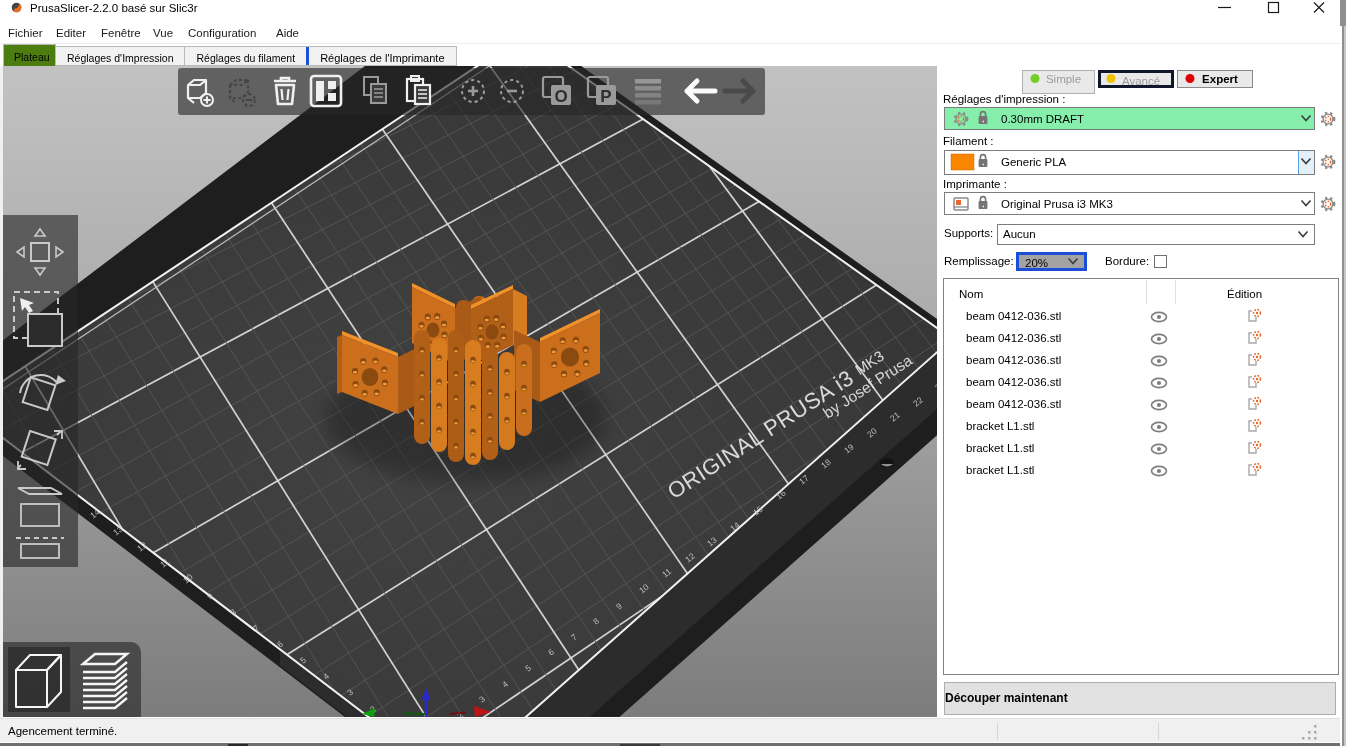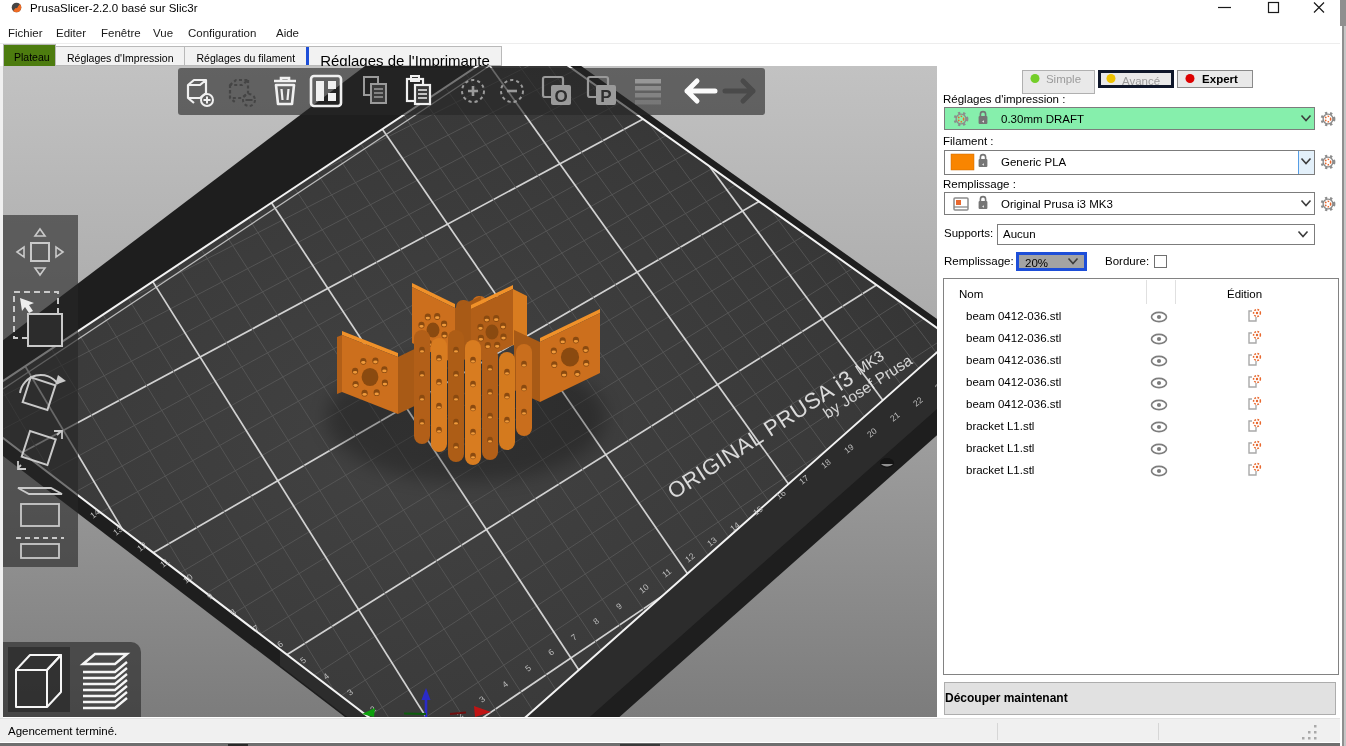--- a/index.html
+++ b/index.html
@@ -15,21 +15,21 @@
 <span class="ab" style="left:188px;top:5px">Configuration</span>
 <span class="ab" style="left:276px;top:5px">Aide</span>
 </div>
 <div class="ab" style="left:0;top:43px;width:1346px;border-top:1px solid #ededed"></div>
 
 <div class="ab" style="left:0;top:44px;width:1346px;height:22px">
 <div class="ab" style="left:0;top:21.5px;width:1338px;border-top:1px solid #b9b9b9"></div>
 <div class="ab" style="left:55px;top:2px;height:20px;background:#f2f2f2;border:1px solid #b9b9b9;display:flex">
 <div style="padding:5px 11px 0;font-size:10.5px;border-right:1px solid #b9b9b9">Réglages d'Impression</div>
 <div style="padding:5px 11px 0;font-size:10.5px;border-right:3px solid #1d4ed8">Réglages du filament</div>
-<div style="padding:5px 11px 0;font-size:15px">Réglages de l'Imprimante</div>
+<div style="padding:5px 11px 0;font-size:11px">Réglages de l'Imprimante</div>
 </div>
 <div class="ab" style="left:3px;top:0;width:53px;height:22px;background:#4d7c0f;border:1px solid #b9b9b9;border-bottom:none;font-size:10.5px;padding:6px 0 0 10px">Plateau</div>
 </div>
 
 <svg width="934" height="651" viewBox="0 0 934 651" style="position:absolute;left:3px;top:66px">
 <defs>
 <radialGradient id="bedsurf" cx="45%" cy="55%" r="75%">
 <stop offset="0%" stop-color="#424242"></stop>
         <stop offset="60%" stop-color="#393939"></stop>
         <stop offset="100%" stop-color="#2e2e2e"></stop>
@@ -428,21 +428,21 @@
 <div class="ab" style="left:236px;top:4px;width:76px;height:18px;background:#e9e9e9;border:1px solid #8a8a8a;color:#000;font-weight:bold;text-align:center;line-height:16px;padding-left:10px">Expert</div>
 <div class="ab" style="left:2px;top:27px">Réglages d'impression :</div>
 <div class="ab" style="left:3px;top:41px;width:371px;height:23px;border:1px solid #7c7c7c;background:#86efac">
       <span style="position:absolute;left:56px;top:5px">0.30mm DRAFT</span>
     </div>
 <div class="ab" style="left:2px;top:69px">Filament :</div>
 <div class="ab" style="left:3px;top:84px;width:371px;height:25px;border:1px solid #7c7c7c;background:#fff">
       <span style="position:absolute;left:56px;top:5px">Generic PLA</span>
 <div class="ab" style="right:0;top:0;width:16px;height:23px;background:#e3f0fa;border-left:1px solid #569de5"></div>
     </div>
-<div class="ab" style="left:2px;top:112px">Remplissage :</div>
+<div class="ab" style="left:2px;top:112px">Imprimante :</div>
 <div class="ab" style="left:3px;top:126px;width:371px;height:23px;border:1px solid #7c7c7c;background:#fff">
       <span style="position:absolute;left:56px;top:5px">Original Prusa i3 MK3</span>
     </div>
 <div class="ab" style="left:3px;top:161px">Supports:</div>
 <div class="ab" style="left:56px;top:158px;width:318px;height:21px;border:1px solid #7c7c7c;background:#fff">
       <span style="position:absolute;left:5px;top:3px">Aucun</span>
     </div>
 <div class="ab" style="left:3px;top:189px">Remplissage:</div>
 <div class="ab" style="left:75px;top:186px;width:71px;height:19px;border:3px solid #1d4ed8;background:#a3a3a3">
       <span style="position:absolute;left:6px;top:2px">20%</span>

